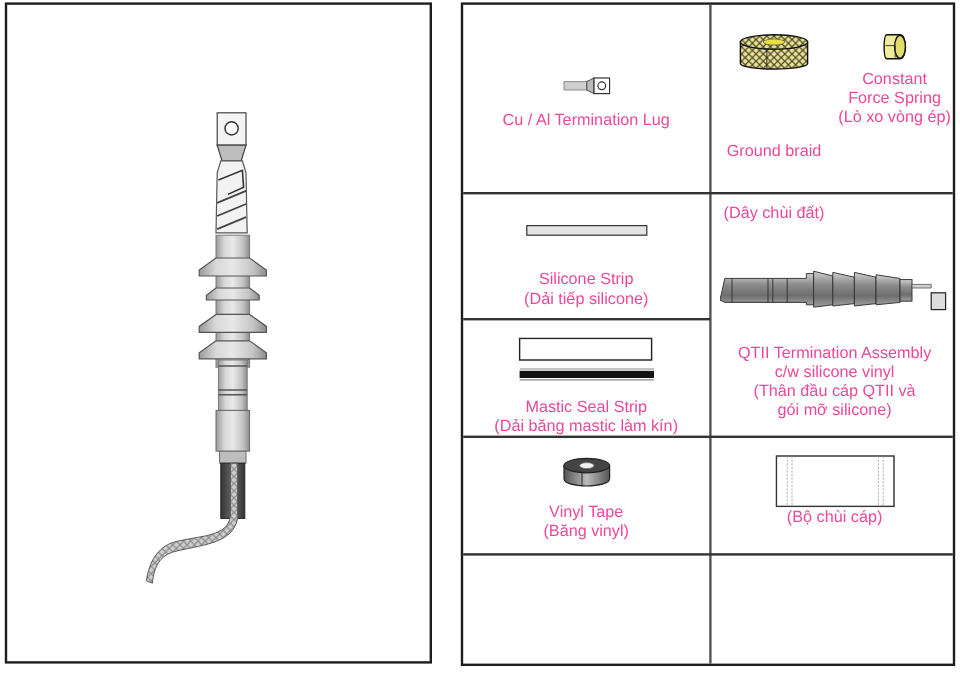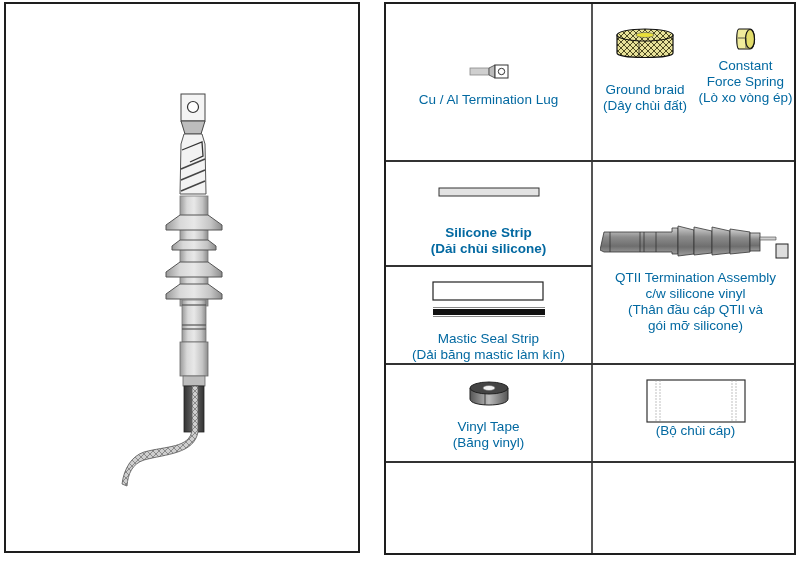--- a/index.html
+++ b/index.html
@@ -5,21 +5,21 @@
   html, body { margin: 0; padding: 0; background: #ffffff; }
   body { width: 800px; height: 561px; position: relative; overflow: hidden;
          font-family: "Liberation Sans", sans-serif; color: #1a1a1a; }
   .panel-left { position: absolute; left: 4px; top: 2px; width: 356px; height: 551px;
                 border: 2px solid #1e1e1e; box-sizing: border-box; background: #fff; }
   .panel-right { position: absolute; left: 384px; top: 2px; width: 412px; height: 553px;
                  border: 2px solid #1e1e1e; box-sizing: border-box; background: #fff; }
   .hline { position: absolute; height: 0; border-top: 2px solid #333; }
   .vline { position: absolute; width: 0; border-left: 2px solid #555; }
   .cell { position: absolute; display: flex; flex-direction: column; align-items: center; }
-  .label { font-size: 13.5px; line-height: 16px; text-align: center; color: #0369a1; }
+  .label { font-size: 13.5px; line-height: 16px; text-align: center; color: #ec4899; }
   svg { display: block; }
 </style>
 </head>
 <body>
 
 <div class="panel-left">
   <svg width="352" height="547" viewBox="0 0 352 547" style="position:absolute;left:0;top:0;">
     <defs>
       <linearGradient id="gbody" x1="0" x2="1" y1="0" y2="0">
         <stop offset="0" stop-color="#9a9a9a"></stop>
@@ -80,21 +80,21 @@
   <div class="cell" style="left:0;top:60px;width:205px;">
     <svg width="40" height="16" viewBox="0 0 40 16">
       <rect x="1" y="4" width="19" height="7" fill="#cfcfcf" stroke="#888" stroke-width="0.8"></rect>
       <path d="M20 4 L26 1 L26 14 L20 11 Z" fill="#bbb" stroke="#444" stroke-width="0.8"></path>
       <rect x="26" y="1" width="13" height="13" fill="#fff" stroke="#333" stroke-width="1"></rect>
       <circle cx="32.5" cy="7.5" r="3.2" fill="#fff" stroke="#333" stroke-width="1"></circle>
     </svg>
     <div class="label" style="margin-top:12px;">Cu / Al Termination Lug</div>
   </div>
 
-  <div class="cell" style="left:207px;top:20px;width:104px;">
+  <div class="cell" style="left:207px;top:20px;width:104px;gap:36px;">
     <svg width="60" height="38" viewBox="0 0 60 38">
       <defs>
         <pattern id="gbpat" width="6" height="6" patternUnits="userSpaceOnUse">
           <rect width="6" height="6" fill="#e8e29a"></rect>
           <path d="M0 6 L6 0 M0 0 L6 6" stroke="#4d4a22" stroke-width="1"></path>
         </pattern>
       </defs>
       <path d="M2 11 L2 29 C2 35 58 35 58 29 L58 11 Z" fill="url(#gbpat)" stroke="#111" stroke-width="1.2"></path>
       <ellipse cx="30" cy="11" rx="28" ry="6" fill="url(#gbpat)" stroke="#111" stroke-width="1.2"></ellipse>
       <ellipse cx="30" cy="11" rx="9" ry="2.5" fill="#e9e03a" stroke="#555" stroke-width="0.6"></ellipse>
@@ -109,26 +109,26 @@
       <path d="M4 3 L15 3 C21 3 21 23 15 23 L4 23 C1 23 1 3 4 3 Z" fill="#f0ec9c" stroke="#111" stroke-width="1.2"></path>
       <ellipse cx="15" cy="13" rx="4.5" ry="9.5" fill="#e2dc6a" stroke="#111" stroke-width="1.2"></ellipse>
       <line x1="3" y1="12" x2="11" y2="12" stroke="#333" stroke-width="0.8"></line>
       <line x1="11" y1="12" x2="11" y2="22" stroke="#333" stroke-width="0.8"></line>
     </svg>
     <div class="label" style="margin-top:6px;">Constant</div>
     <div class="label">Force Spring</div>
     <div class="label">(Lò xo vòng ép)</div>
   </div>
 
-  <div class="cell" style="left:0;top:183px;width:205px;font-weight:bold;">
+  <div class="cell" style="left:0;top:183px;width:205px;">
     <svg width="102" height="10" viewBox="0 0 102 10">
       <rect x="1" y="1" width="100" height="8" fill="#e3e3e3" stroke="#333" stroke-width="1"></rect>
     </svg>
     <div class="label" style="margin-top:28px;">Silicone Strip</div>
-    <div class="label">(Dải chùi silicone)</div>
+    <div class="label">(Dải tiếp silicone)</div>
   </div>
 
   <div class="cell" style="left:0;top:277px;width:205px;">
     <svg width="114" height="38" viewBox="0 0 114 38">
       <rect x="1" y="1" width="110" height="18" fill="#fff" stroke="#222" stroke-width="1.2"></rect>
       <rect x="1" y="28" width="112" height="6" fill="#111"></rect>
       <line x1="1" y1="26.5" x2="113" y2="26.5" stroke="#888" stroke-width="1"></line>
       <line x1="1" y1="35.5" x2="113" y2="35.5" stroke="#888" stroke-width="1"></line>
     </svg>
     <div class="label" style="margin-top:12px;">Mastic Seal Strip</div>
@@ -151,21 +151,21 @@
       <line x1="44" y1="8" x2="44" y2="28" stroke="#333" stroke-width="0.8"></line>
       <line x1="56" y1="8" x2="56" y2="28" stroke="#333" stroke-width="0.8"></line>
       <path d="M78 2 L94 6 L94 30 L78 32 Z" fill="url(#gasm)" stroke="#333" stroke-width="0.8"></path>
       <path d="M94 3 L112 7 L112 29 L94 31 Z" fill="url(#gasm)" stroke="#333" stroke-width="0.8"></path>
       <path d="M112 3 L130 7 L130 29 L112 31 Z" fill="url(#gasm)" stroke="#333" stroke-width="0.8"></path>
       <path d="M130 5 L150 8 L150 28 L130 30 Z" fill="url(#gasm)" stroke="#333" stroke-width="0.8"></path>
       <rect x="150" y="9" width="10" height="18" fill="url(#gasm)" stroke="#333" stroke-width="0.8"></rect>
       <path d="M160 13 L176 13 L176 16 L160 16 Z" fill="#cfcfcf" stroke="#444" stroke-width="0.6"></path>
       <rect x="176" y="20" width="12" height="14" fill="#ddd" stroke="#222" stroke-width="1"></rect>
     </svg>
-    <div class="label" style="margin-top:10px;">QTII Termination Assembly</div>
+    <div class="label" style="margin-top:26px;">QTII Termination Assembly</div>
     <div class="label">c/w silicone vinyl</div>
     <div class="label">(Thân đầu cáp QTII và</div>
     <div class="label">gói mỡ silicone)</div>
   </div>
 
   <div class="cell" style="left:0;top:375px;width:205px;">
     <svg width="42" height="30" viewBox="0 0 42 30">
       <defs>
         <linearGradient id="gvt" x1="0" x2="1">
           <stop offset="0" stop-color="#555"></stop>

